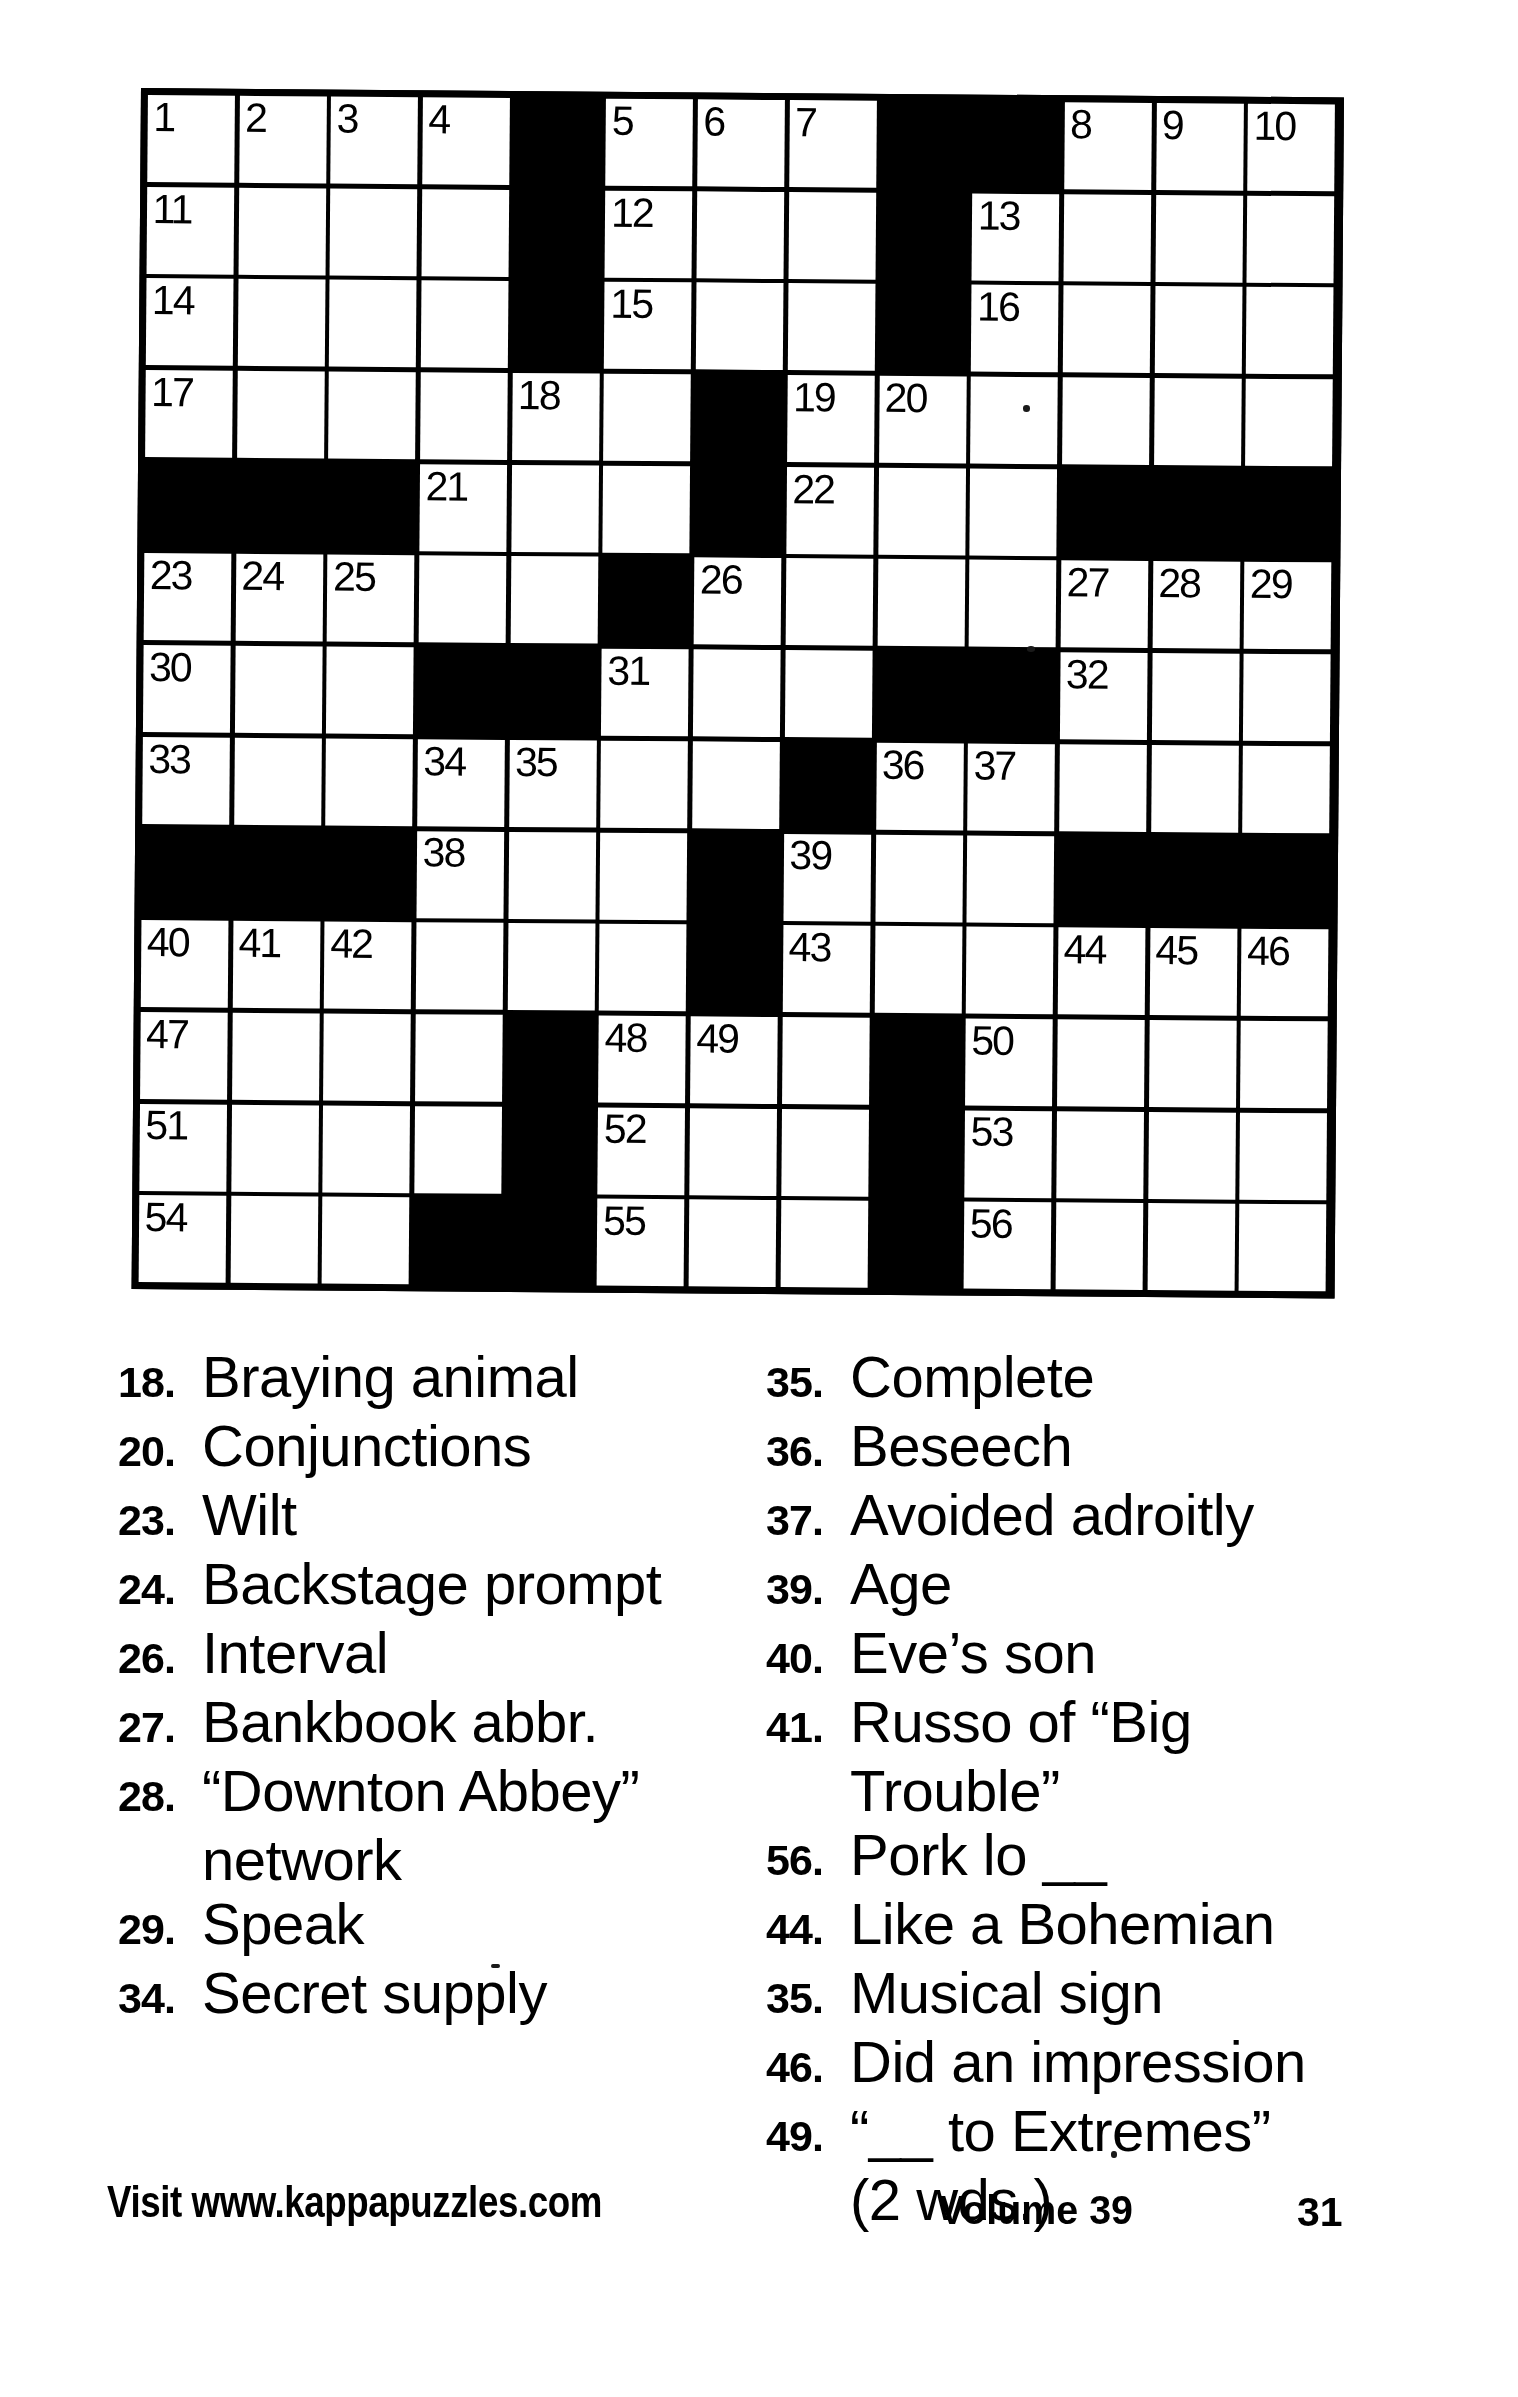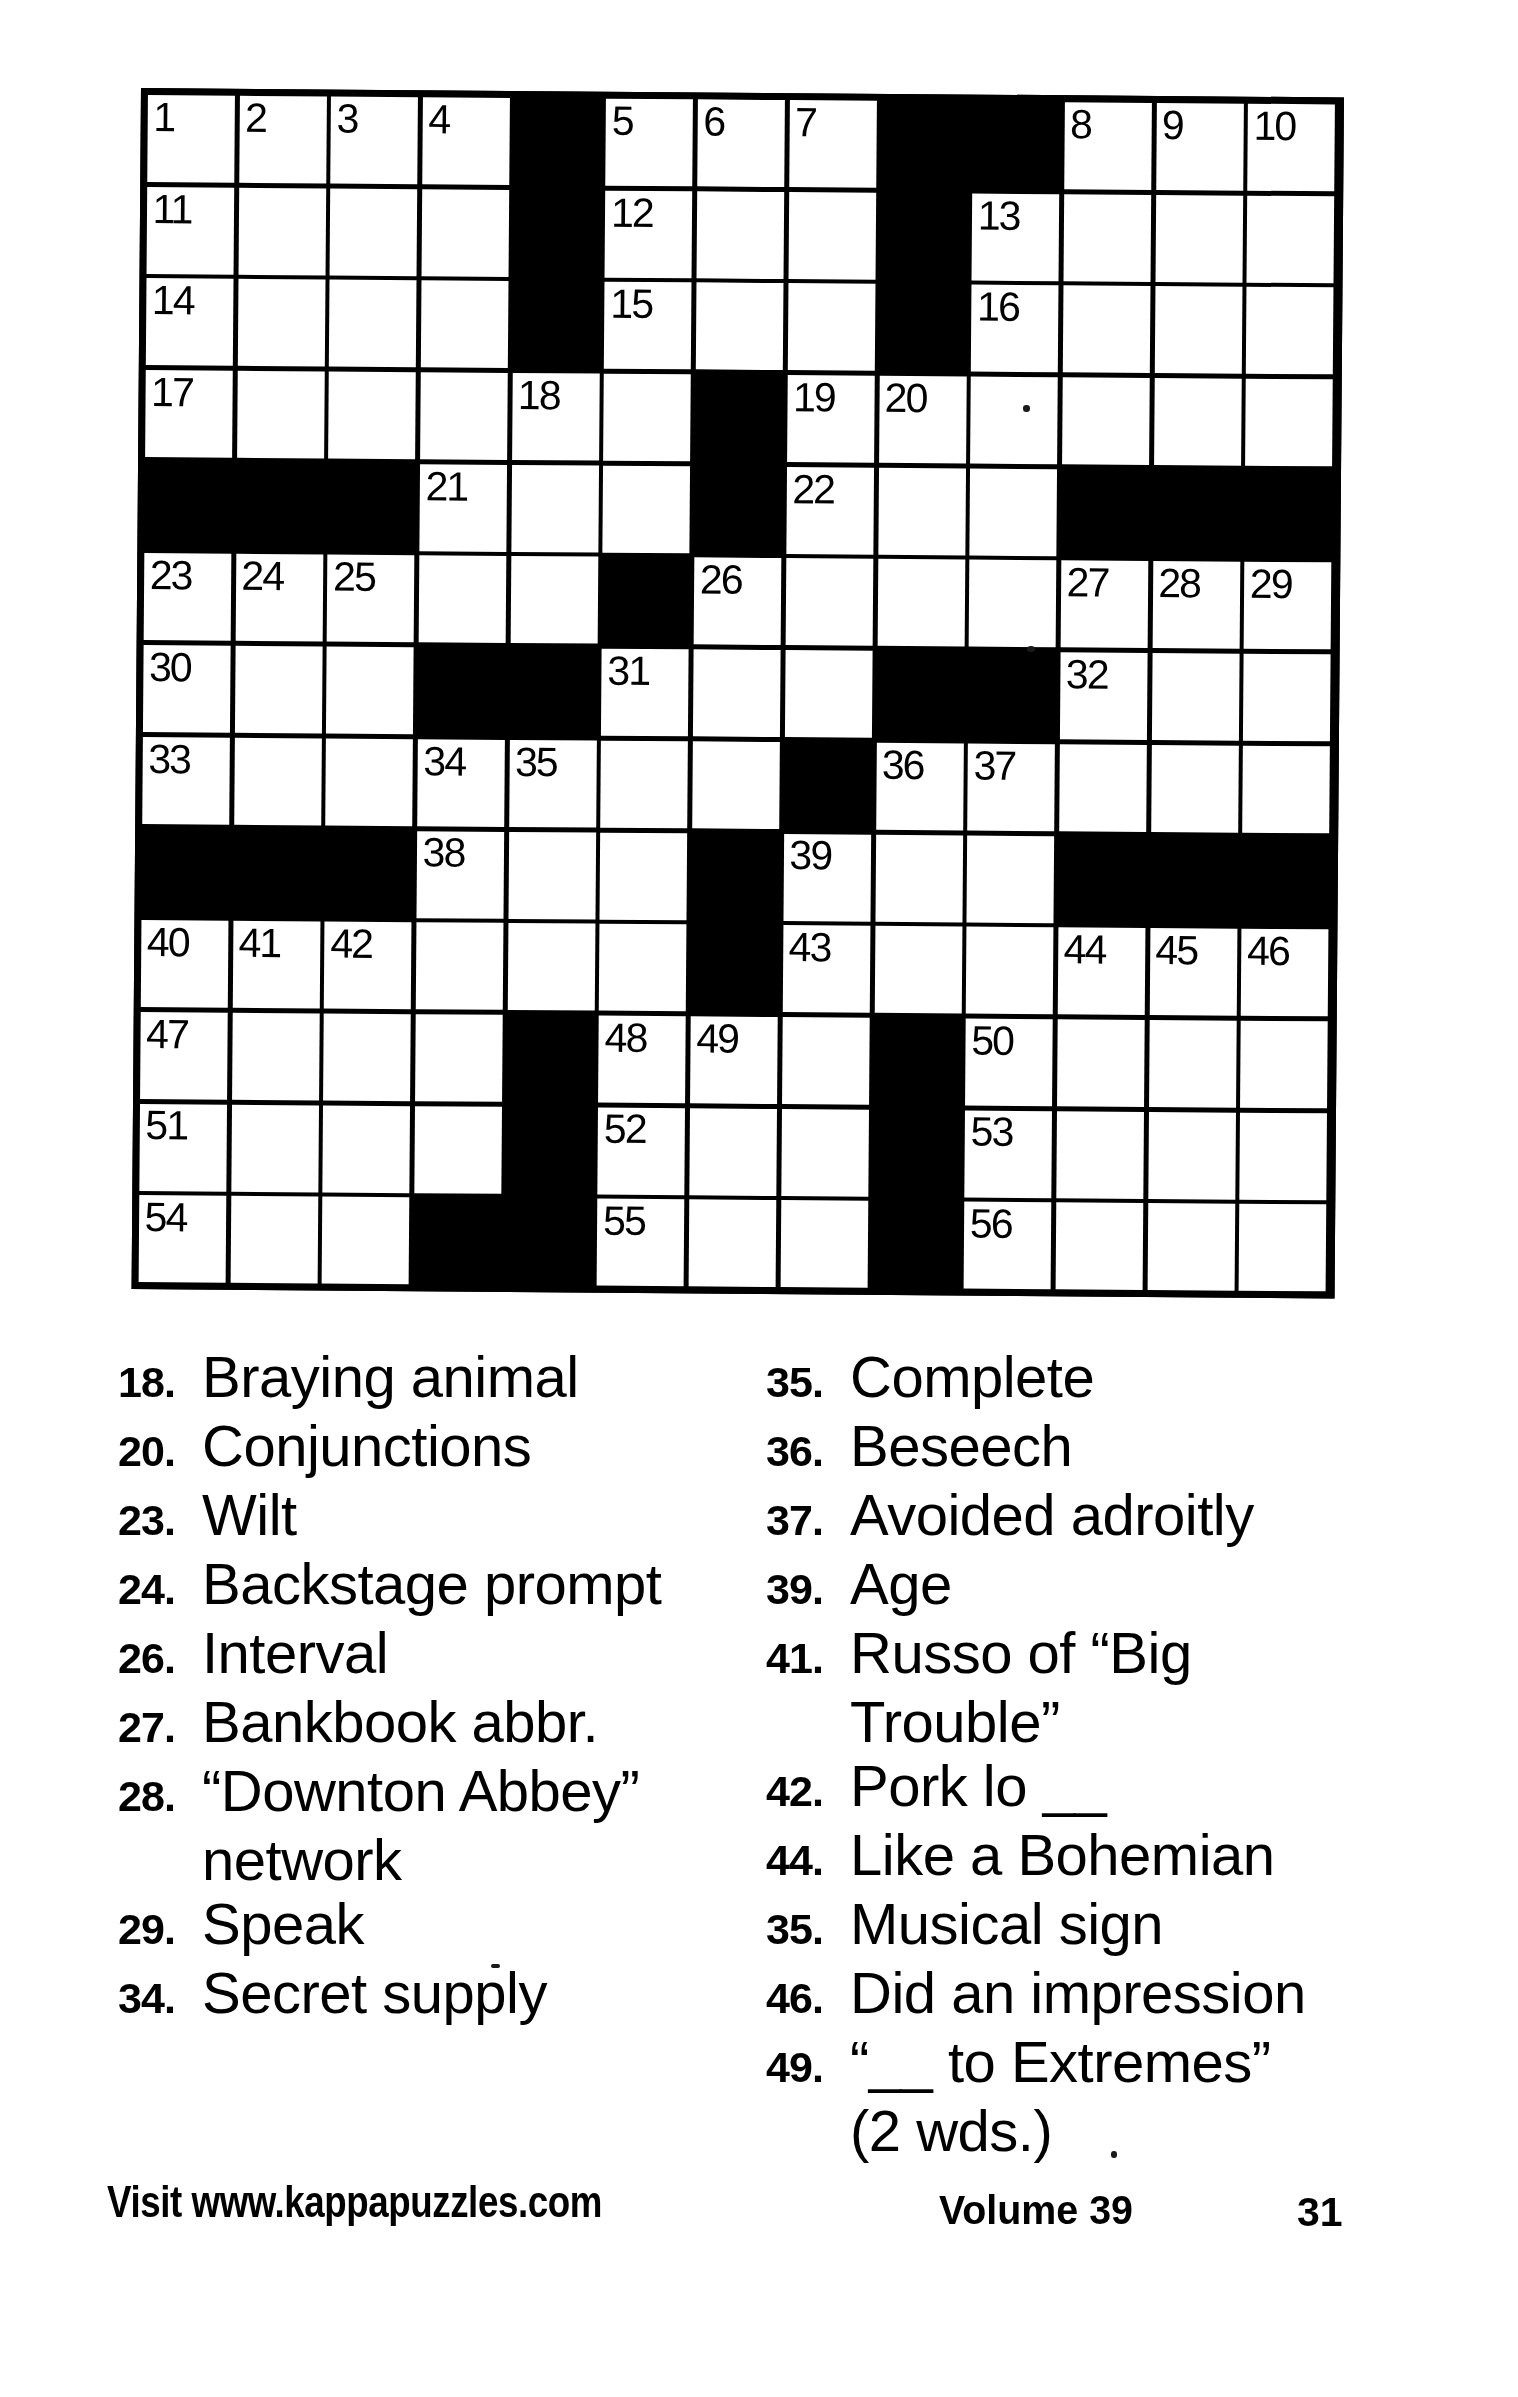--- a/index.html
+++ b/index.html
@@ -356,22 +356,23 @@
     <div class="clue"><span class="cnum">27.</span><span class="ctext">Bankbook abbr.</span></div>
     <div class="clue"><span class="cnum">28.</span><span class="ctext">“Downton Abbey”<br>network</span></div>
     <div class="clue"><span class="cnum">29.</span><span class="ctext">Speak</span></div>
     <div class="clue"><span class="cnum">34.</span><span class="ctext">Secret supply</span></div>
   </div>
 <div id="clues-right" class="clues-col">
     <div class="clue"><span class="cnum">35.</span><span class="ctext">Complete</span></div>
     <div class="clue"><span class="cnum">36.</span><span class="ctext">Beseech</span></div>
     <div class="clue"><span class="cnum">37.</span><span class="ctext">Avoided adroitly</span></div>
     <div class="clue"><span class="cnum">39.</span><span class="ctext">Age</span></div>
+    <div class="clue"><span class="cnum">40.</span><span class="ctext">Eve’s son</span></div>
     <div class="clue"><span class="cnum">41.</span><span class="ctext">Russo of “Big<br>Trouble”</span></div>
-    <div class="clue"><span class="cnum">42.</span><span class="ctext">Pork lo __</span></div>
+    <div class="clue"><span class="cnum">56.</span><span class="ctext">Pork lo __</span></div>
     <div class="clue"><span class="cnum">44.</span><span class="ctext">Like a Bohemian</span></div>
     <div class="clue"><span class="cnum">35.</span><span class="ctext">Musical sign</span></div>
     <div class="clue"><span class="cnum">46.</span><span class="ctext">Did an impression</span></div>
     <div class="clue"><span class="cnum">49.</span><span class="ctext">“__ to Extremes”<br>(2 wds.)</span></div>
   </div>
 
 <div id="footer-visit" class="footer-item">Visit www.kappapuzzles.com</div>
 <div id="footer-volume" class="footer-item">Volume 39</div>
 <div id="footer-page" class="footer-item">31</div>
 

